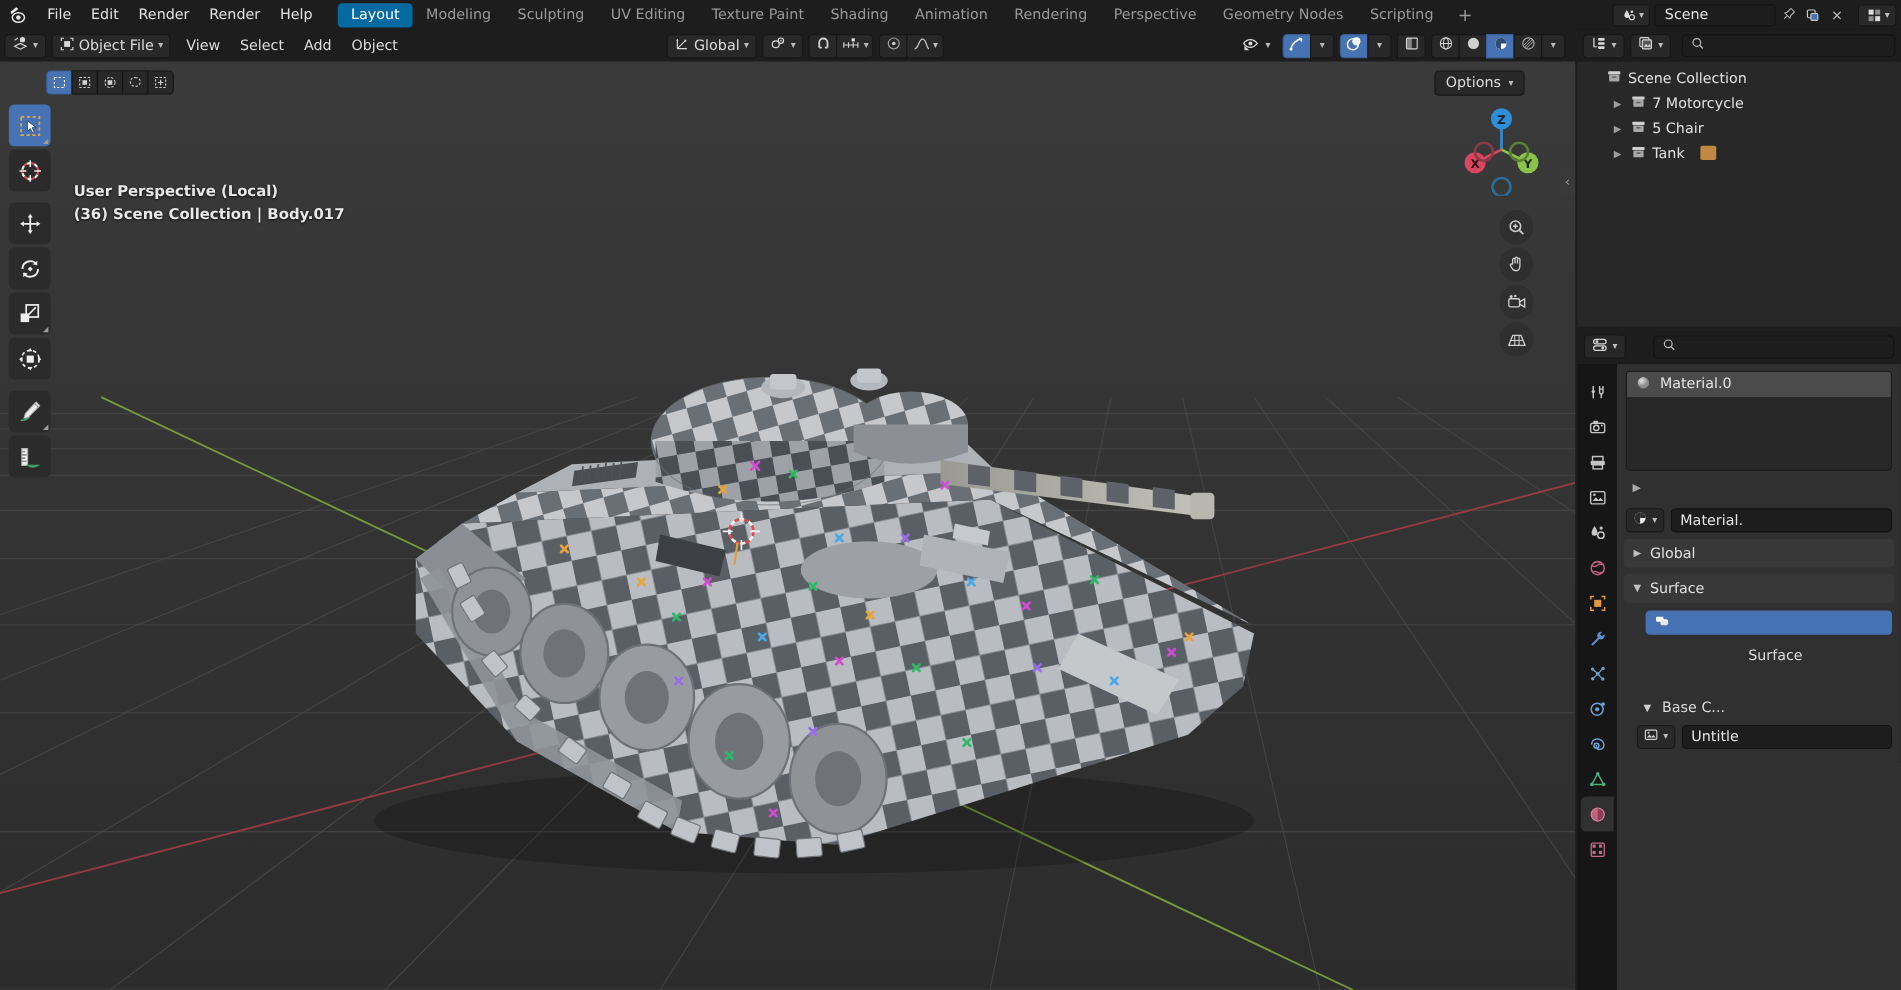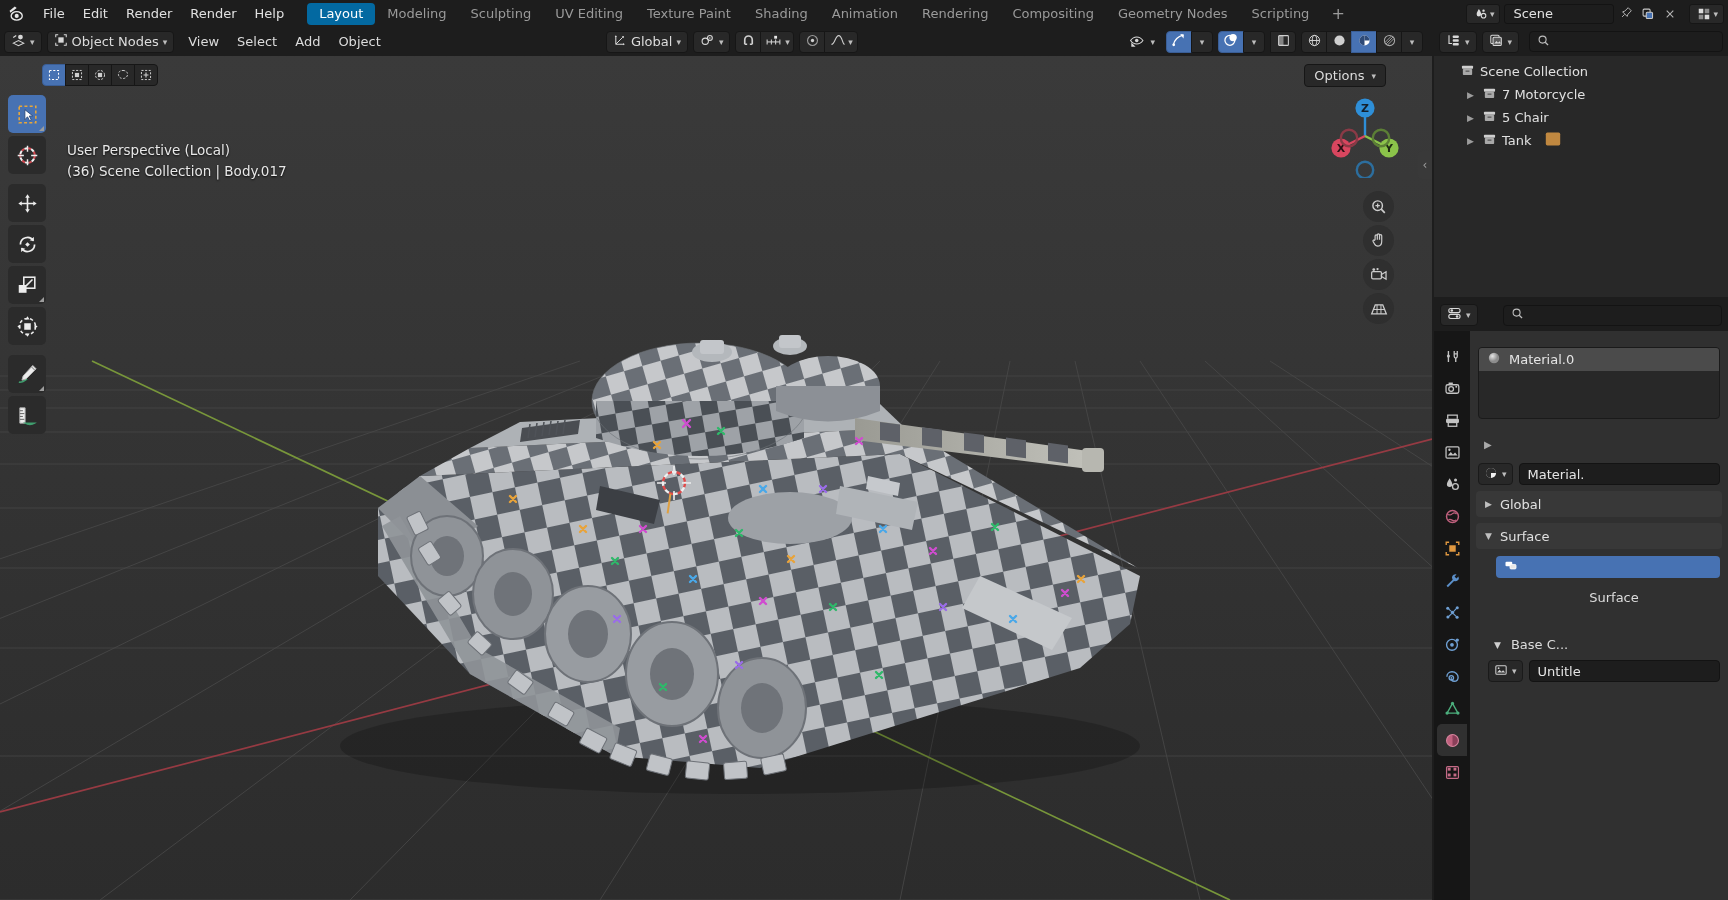--- a/index.html
+++ b/index.html
@@ -89,21 +89,21 @@
   .selmode .sm:first-child { border-radius:4px 0 0 4px; }
   .selmode .sm:last-child { border-radius:0 4px 4px 0; margin-right:0; }
   .selmode .sm.on { background:#4772b3; border-color:#3a5e96; }
 
   .options-btn {
     position:absolute; right:46px; top:8px; z-index:7;
     height:23px; background:#282828; border:1px solid #161616; border-radius:4px;
     display:flex; align-items:center; padding:0 9px; gap:7px; font-size:13px; color:#dcdcdc;
   }
 
-  .vp-text { position:absolute; left:67px; top:84px; z-index:6; pointer-events:none; }
+  .vp-text { position:absolute; left:67px; top:108px; z-index:6; pointer-events:none;font-weight:bold; }
   .vp-text div { font-size:13.5px; color:#e8e8e8; line-height:21px; text-shadow:0 1px 2px rgba(0,0,0,.85); }
 
   
   .toolbar { position:absolute; left:8px; top:39px; width:38px; z-index:8; }
   .tool {
     width:38px; height:38px; background:#2b2b2b; border-radius:5px; margin-bottom:3px;
     display:flex; align-items:center; justify-content:center; position:relative;
   }
   .tool.on { background:#4772b3; }
   .tool.gap { margin-bottom:10px; }
@@ -151,21 +151,21 @@
   .pr-header { height:32px; display:flex; align-items:center; padding:0 6px; gap:6px; }
   .pr-tabs {
     position:absolute; left:0; top:32px; width:36px; bottom:0; background:#161616;
     display:flex; flex-direction:column; align-items:center; padding-top:9px;
   }
   .pr-tab { width:30px; height:32px; display:flex; align-items:center; justify-content:center; }
   .pr-tab.on { background:#303030; border-radius:5px 0 0 5px; }
   .pr-main { position:absolute; left:36px; top:32px; right:0; bottom:0; background:#303030; overflow:hidden; }
   .pr-crumb { display:flex; align-items:center; gap:7px; padding:10px 0 8px 10px; font-size:13px; color:#dcdcdc; }
   .slot-list {
-    margin:16px 8px; background:#282828; border:1px solid #1a1a1a; border-radius:4px; height:72px; overflow:hidden;
+    margin:6px 8px; background:#282828; border:1px solid #1a1a1a; border-radius:4px; height:91px; overflow:hidden;
   }
   .slot-row {
     display:flex; align-items:center; gap:8px; height:23px; padding:0 8px;
     font-size:13px; color:#e5e5e5;
   }
   .slot-row.sel { background:#4b4b4b; }
   .slot-expand { padding:4px 0 6px 14px; color:#a9a9a9; font-size:10px; }
   .mat-row { display:flex; align-items:center; gap:6px; margin:7px 8px 0 8px; }
   .mat-pick {
     height:22px; background:#282828; border:1px solid #1a1a1a; border-radius:4px;
@@ -220,21 +220,21 @@
 
     <div class="ws-tabs">
       <div class="ws-tab active">Layout</div>
       <div class="ws-tab">Modeling</div>
       <div class="ws-tab">Sculpting</div>
       <div class="ws-tab">UV Editing</div>
       <div class="ws-tab">Texture Paint</div>
       <div class="ws-tab">Shading</div>
       <div class="ws-tab">Animation</div>
       <div class="ws-tab">Rendering</div>
-      <div class="ws-tab">Compositing</div>
+      <div class="ws-tab">Perspective</div>
       <div class="ws-tab">Geometry Nodes</div>
       <div class="ws-tab">Scripting</div>
       <div class="ws-plus">+</div>
     </div>
 
     <div class="topbar-right">
       <div class="tb-box">
         <span class="mini-ico">
           <svg width="14" height="14" viewBox="0 0 20 20">
             <path d="M7 3c-1.6 2.6-3.2 5-3.2 7.2A3.2 3.2 0 0 0 7 13.4 3.2 3.2 0 0 0 10.2 10C10.2 8 8.6 5.6 7 3z" fill="#dcdcdc"></path>
@@ -288,21 +288,21 @@
       <span class="chev">▾</span>
     </div>
 
     <div class="hbtn">
       <span>
         <svg width="14" height="14" viewBox="0 0 20 20">
           <path d="M2.5 6V2.5H6 M14 2.5h3.5V6 M17.5 14v3.5H14 M6 17.5H2.5V14" fill="none" stroke="#d8d8d8" stroke-width="1.5"></path>
           <rect x="6.2" y="6.2" width="7.6" height="7.6" fill="#d8d8d8"></rect>
         </svg>
       </span>
-      <span>Object Nodes</span>
+      <span>Object File</span>
       <span class="chev">▾</span>
     </div>
 
     <div class="hmenu">View</div>
     <div class="hmenu">Select</div>
     <div class="hmenu">Add</div>
     <div class="hmenu">Object</div>
 
     <div style="flex:1"></div>
 

